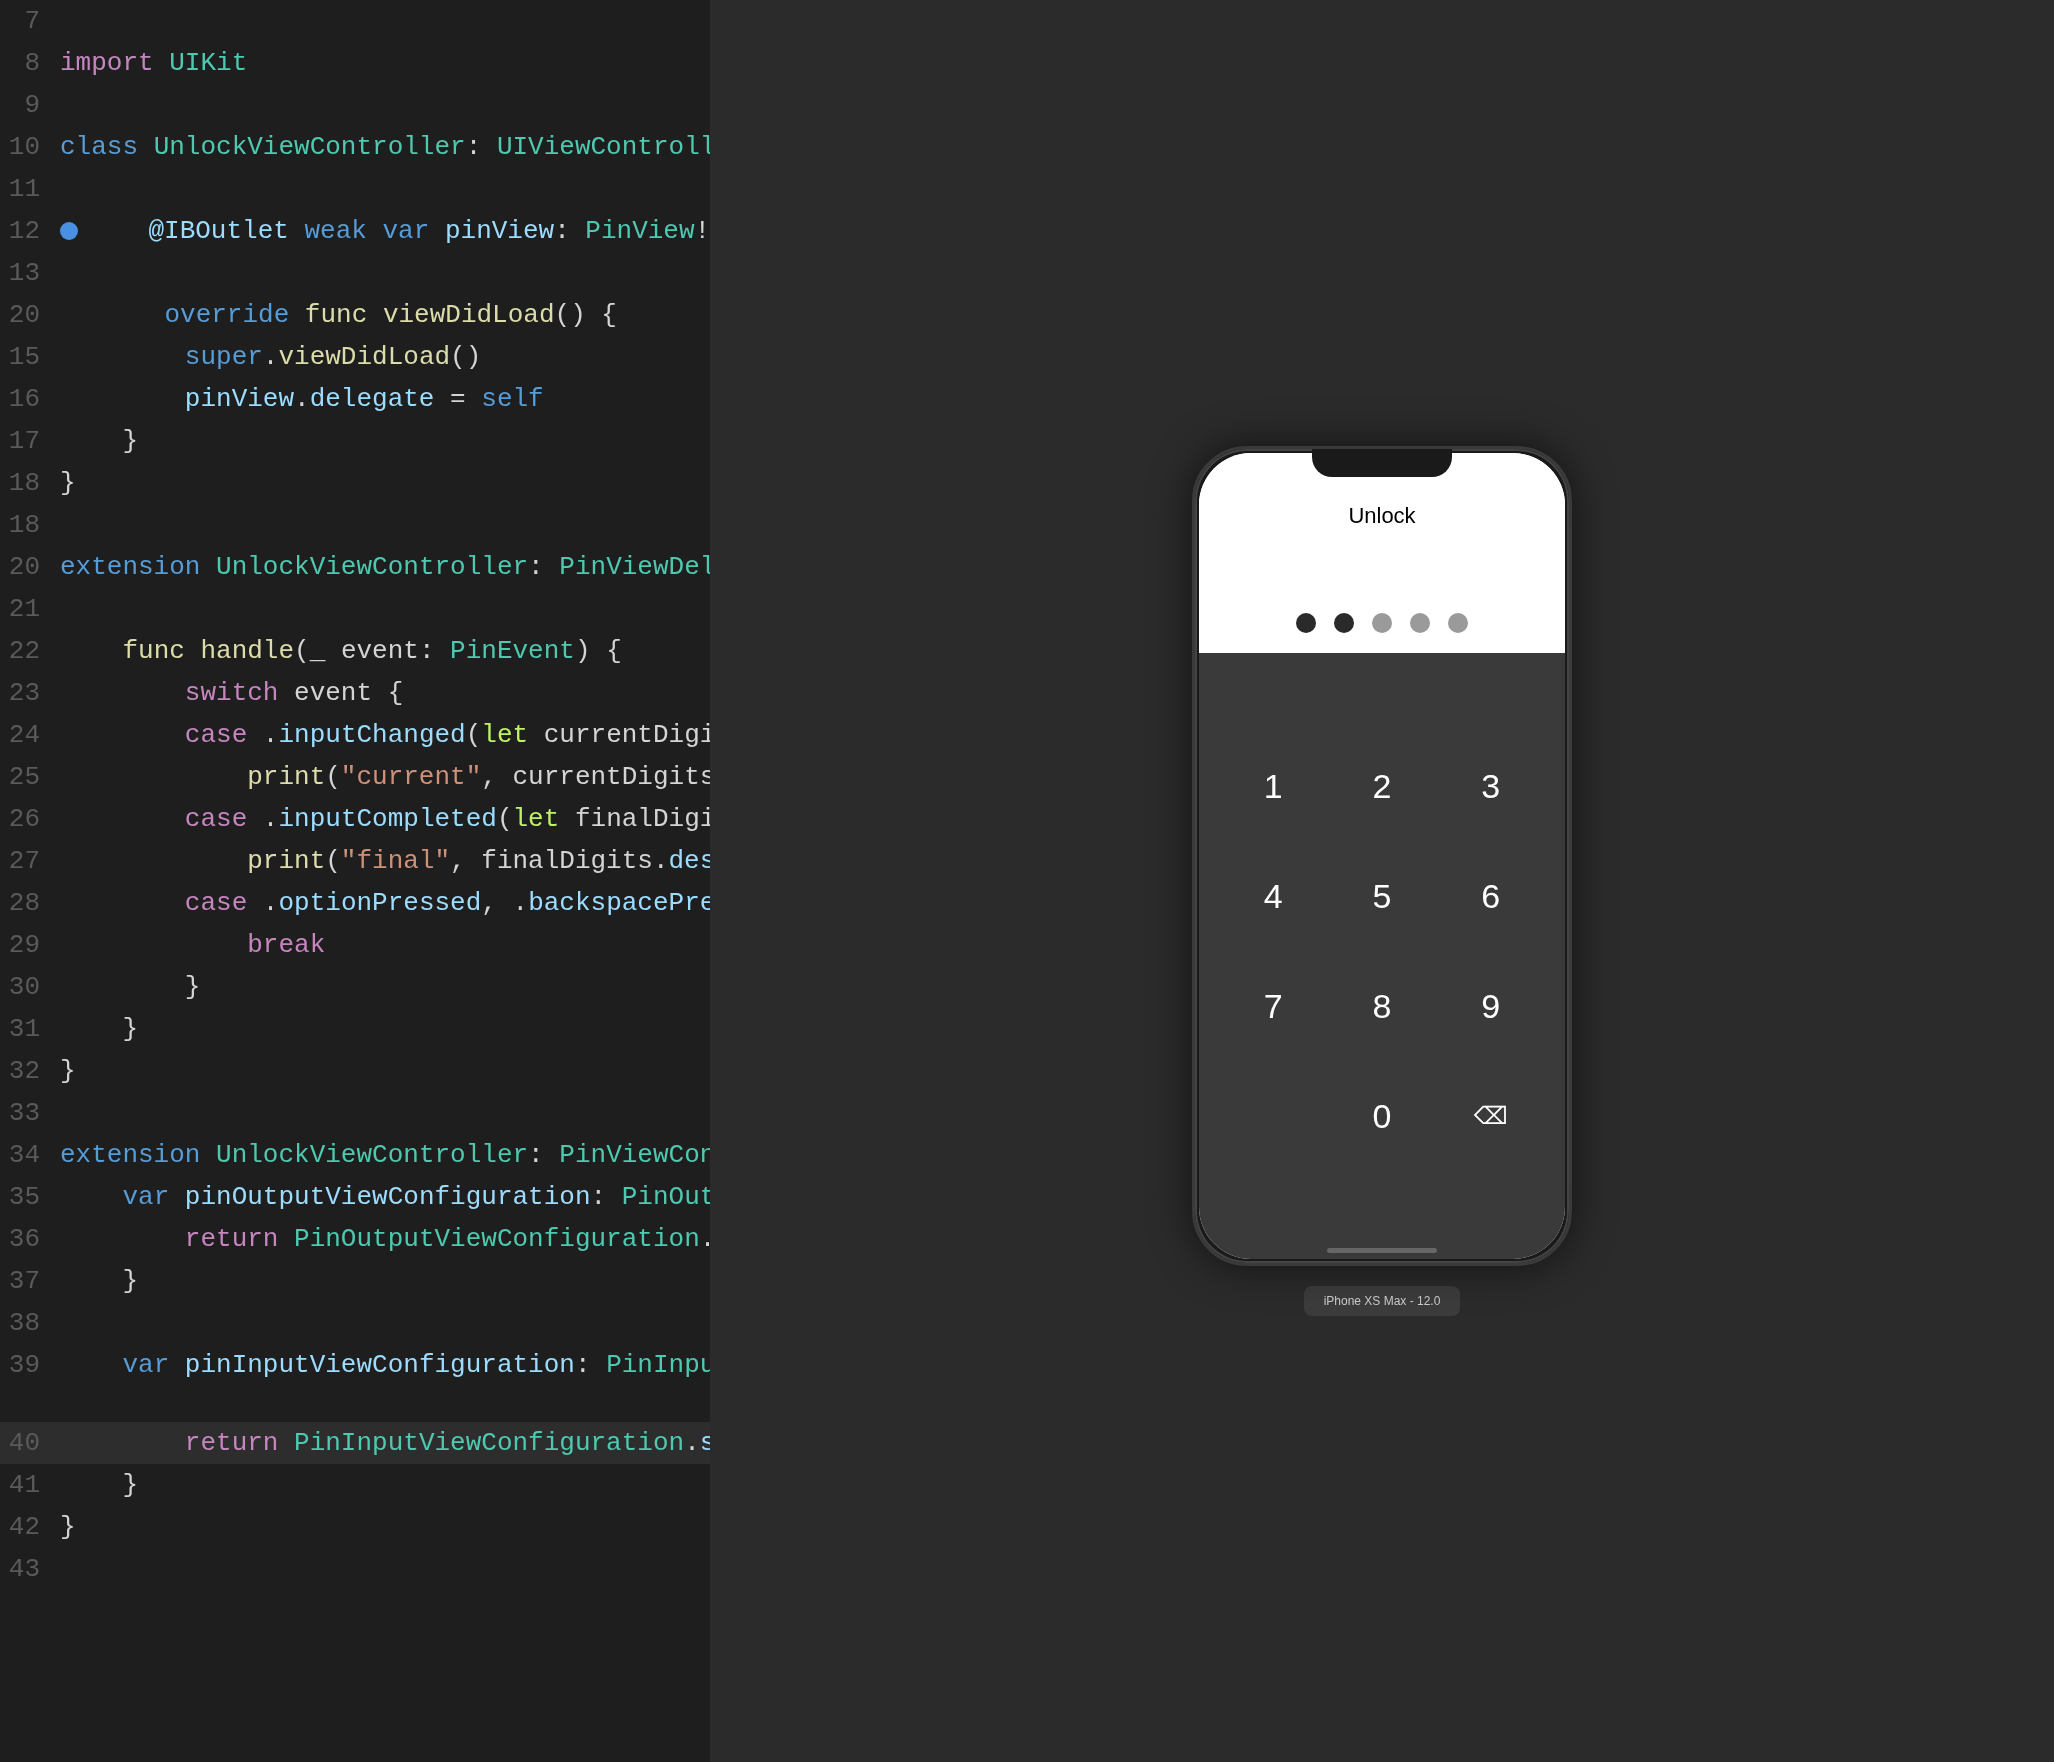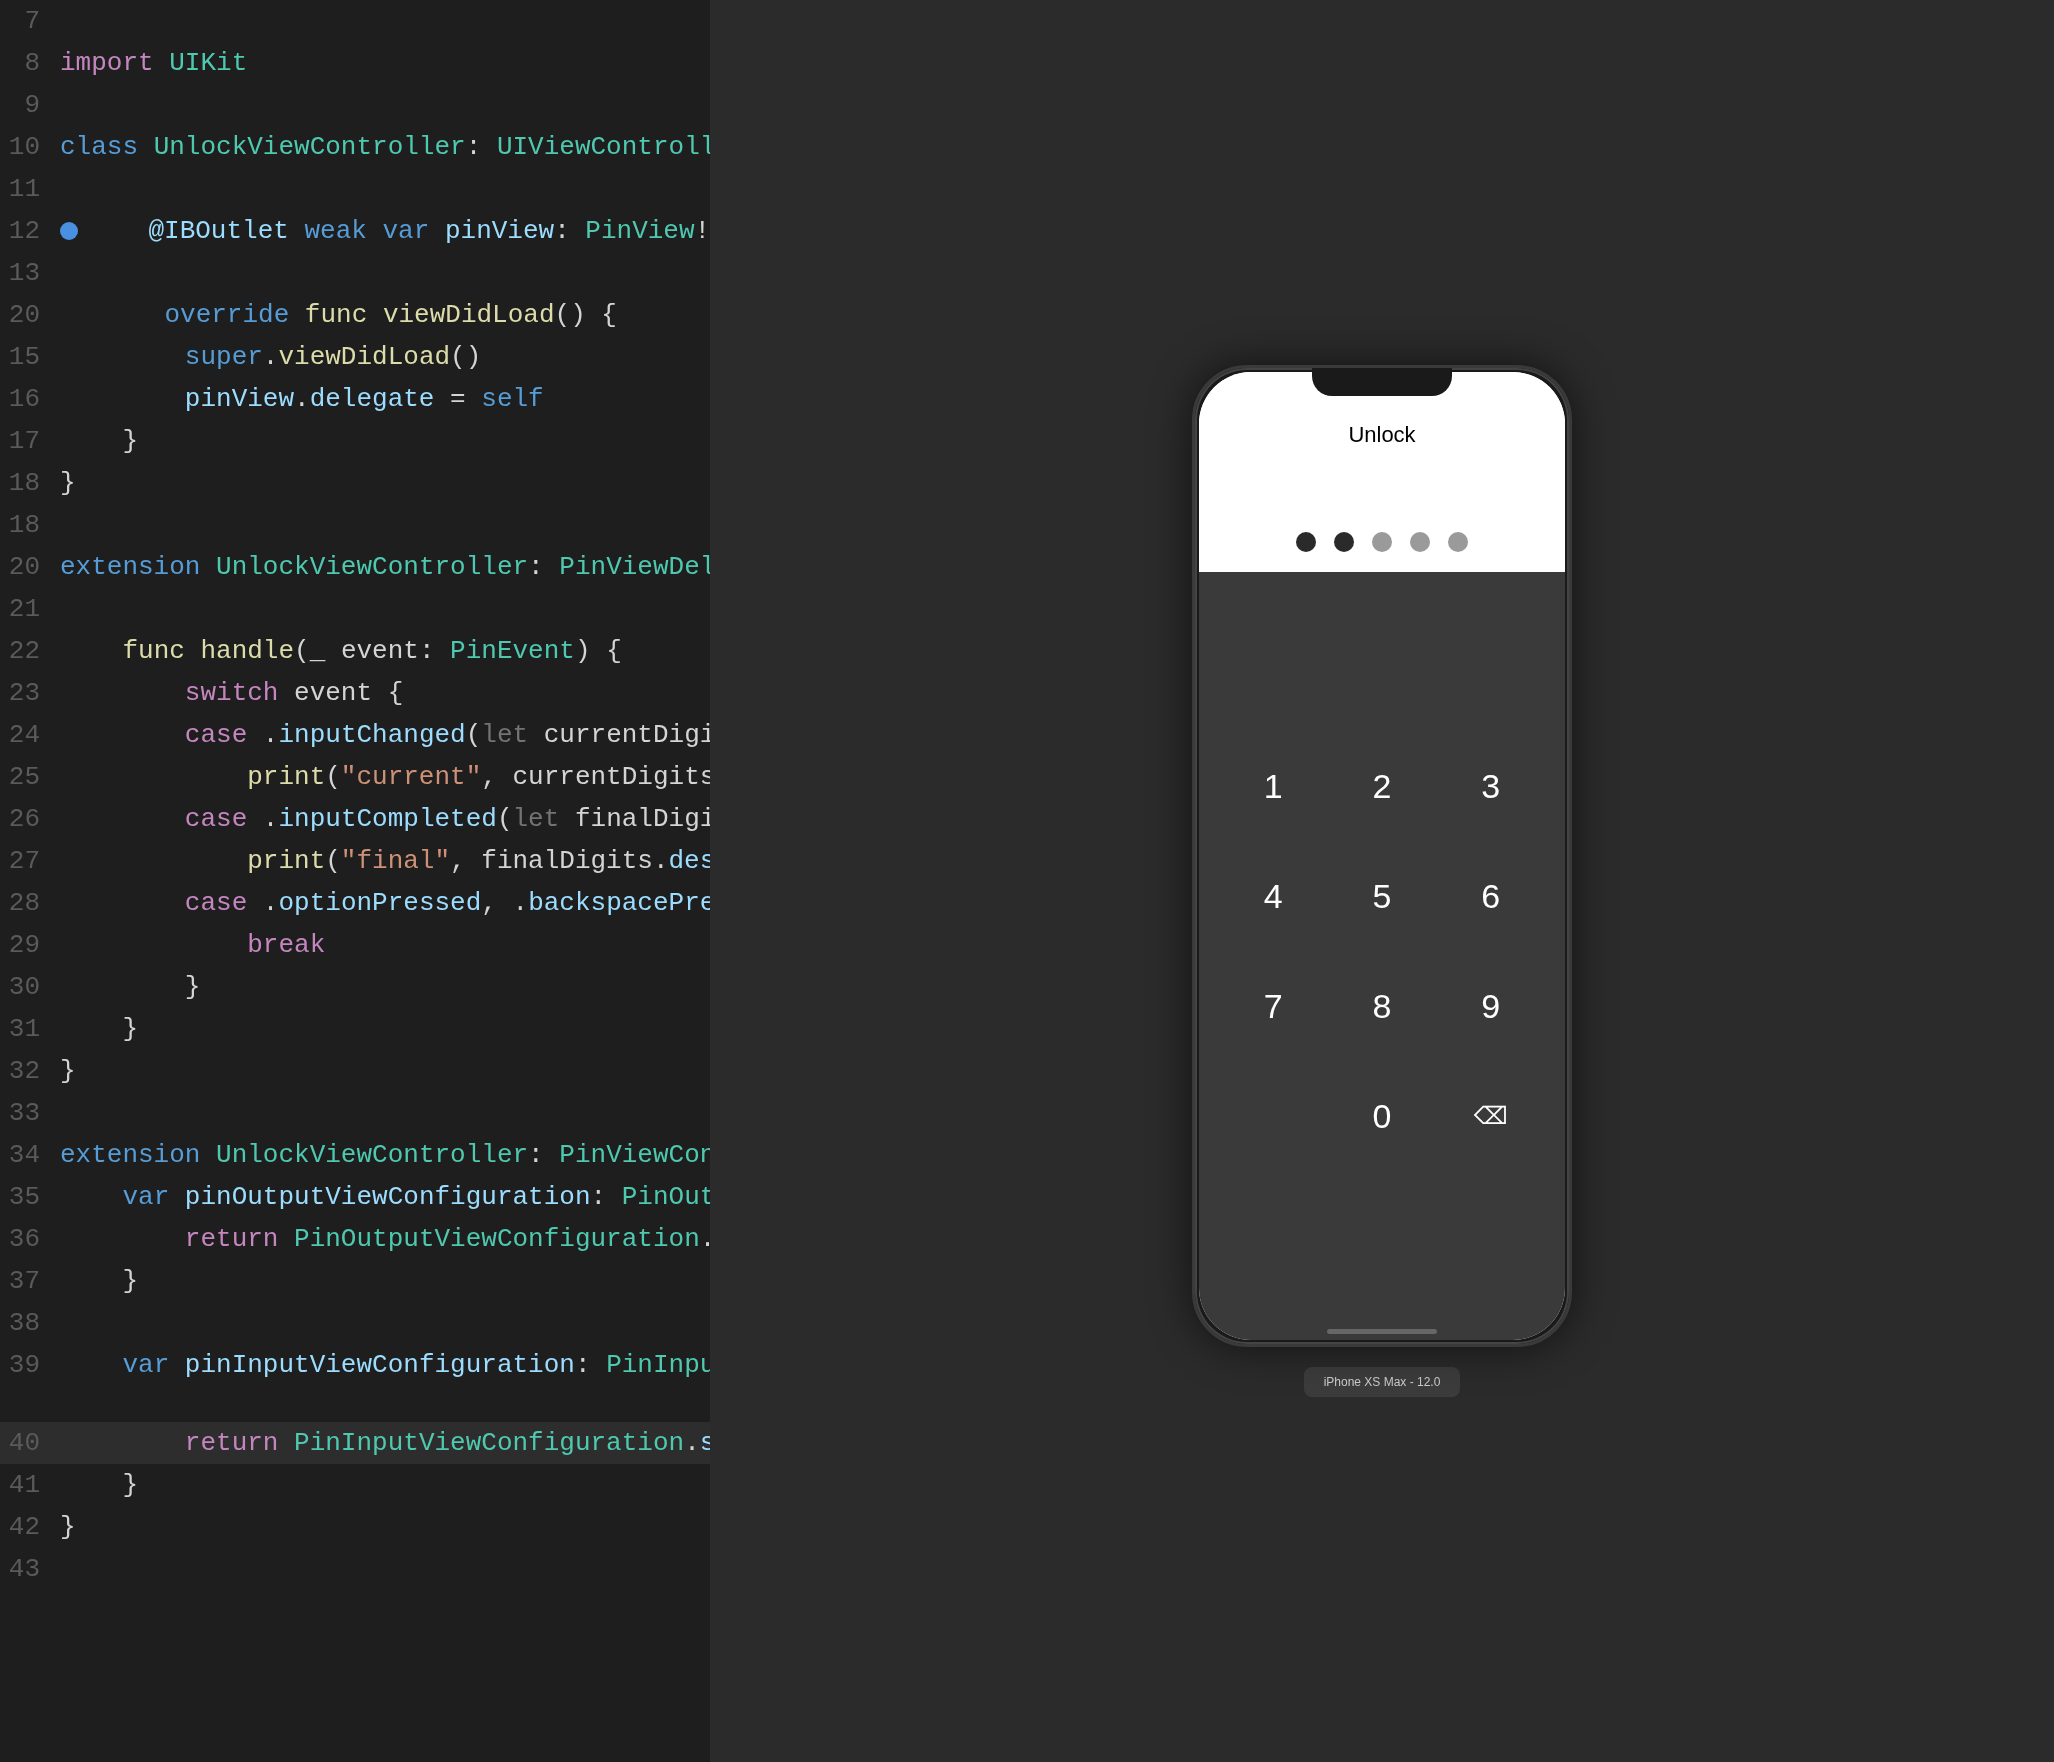--- a/index.html
+++ b/index.html
@@ -50,21 +50,21 @@
 
     
     .kw-import { color: #c586c0; }
     .kw-class { color: #569cd6; }
     .kw-extension { color: #569cd6; }
     .kw-func { color: #dcdcaa; }
     .kw-var { color: #569cd6; }
     .kw-return { color: #c586c0; }
     .kw-override { color: #569cd6; margin-left: 42px; }
     .kw-weak { color: #569cd6; }
-    .kw-let { color: #737373; }
+    .kw-let { color: #bef264; }
     .kw-switch { color: #c586c0; }
     .kw-case { color: #c586c0; }
     .kw-break { color: #c586c0; }
     .kw-self { color: #569cd6; text-align: right; }
     .kw-super { color: #569cd6; }
     .type-name { color: #4ec9b0; }
     .method-call { color: #dcdcaa; }
     .annotation { color: #9cdcfe; }
     .string-lit { color: #ce9178; }
     .dot-access { color: #9cdcfe; }
@@ -97,21 +97,21 @@
     .phone-wrapper {
       display: flex;
       flex-direction: column;
       align-items: center;
       gap: 20px;
     }
 
     
     .iphone-frame {
       width: 380px;
-      height: 982px;
+      height: 820px;
       background-color: #1a1a1a;
       border-radius: 55px;
       border: 3px solid #3a3a3a;
       position: relative;
       overflow: hidden;
       box-shadow: 0 0 40px rgba(0,0,0,0.6), inset 0 0 0 2px #444;
     }
 
     
     .iphone-notch {

